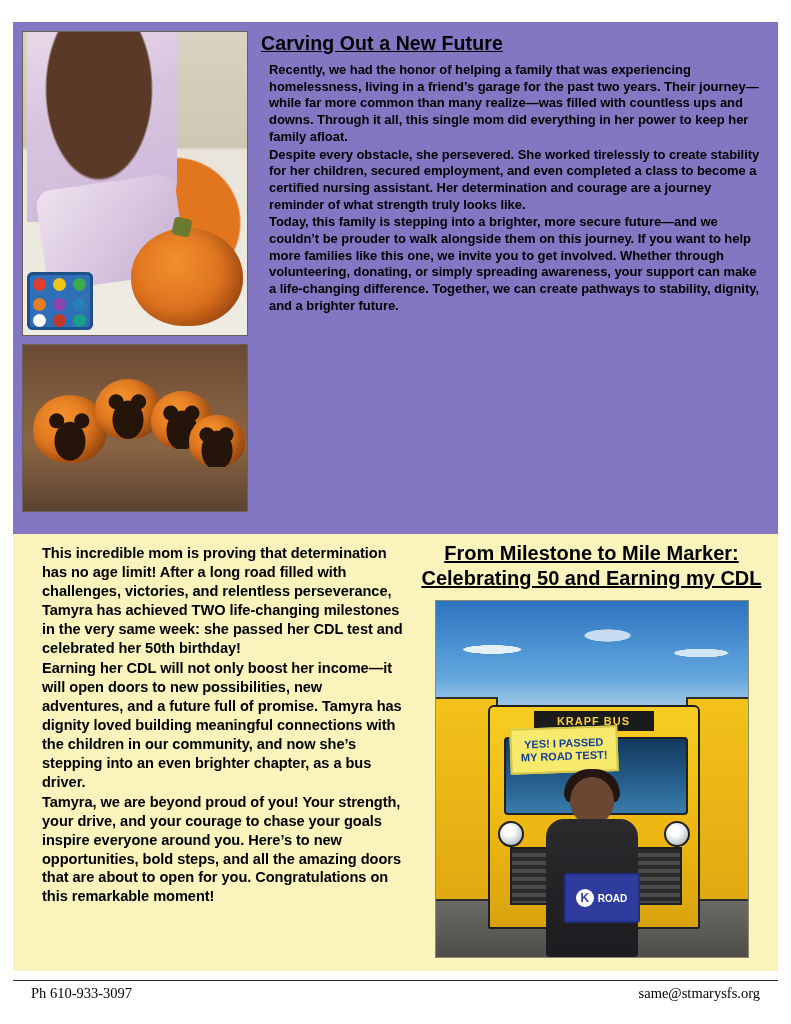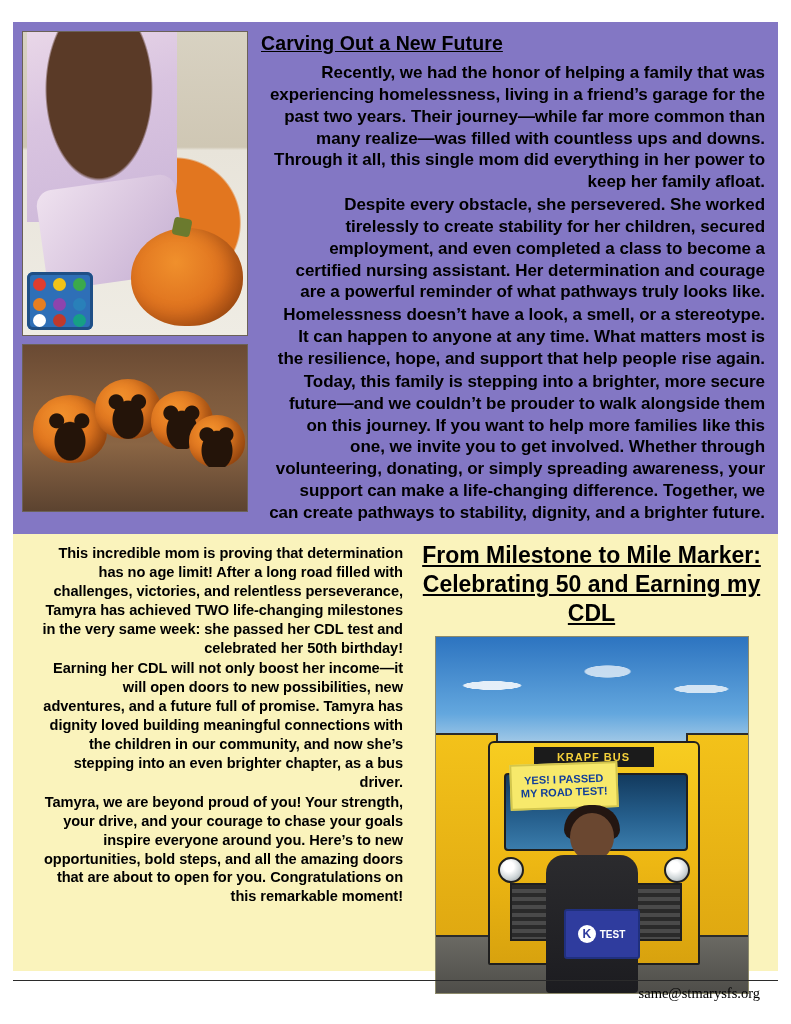--- a/index.html
+++ b/index.html
@@ -109,25 +109,24 @@
   }
   .purple-title {
     font-weight: bold;
     font-size: 19.5px;
     text-decoration: underline;
     margin: 0 0 7px 0;
     letter-spacing: .1px;
   }
   .purple-text p {
     margin: 0 0 1px 8px;
-    font-size: 17px;
+    font-size: 13px;
     line-height: 1.285;
     font-weight: bold;
     letter-spacing: -0.05px;
-    text-align: right;
   }
 
   
   .yellow-section {
     position: absolute;
     left: 13px;
     top: 534px;
     width: 765px;
     height: 437px;
     background: #faf3bc;
@@ -140,31 +139,30 @@
     flex: 0 0 398px;
     padding: 10px 8px 0 13px;
     box-sizing: border-box;
   }
   .yellow-left p {
     margin: 0 0 1px 16px;
     font-size: 14.6px;
     line-height: 1.30;
     font-weight: bold;
     letter-spacing: -0.05px;
-    text-align: right;
   }
   .yellow-right {
     flex: 1 1 auto;
     padding: 7px 10px 0 4px;
     box-sizing: border-box;
     text-align: center;
   }
   .yellow-title {
     font-weight: bold;
-    font-size: 23px;
+    font-size: 20px;
     text-decoration: underline;
     line-height: 1.25;
     margin: 0 0 9px 0;
   }
   .bus-photo {
     width: 312px;
     height: 356px;
     margin: 0 auto;
     position: relative;
     overflow: hidden;
@@ -324,22 +322,21 @@
       <div class="pump" style="left:166px;top:70px;width:56px;height:52px;">
           <span class="face"></span>
         </div>
     </div>
 
   </div>
 
   <div class="purple-text">
     <h1 class="purple-title">Carving Out a New Future</h1>
     <p>Recently, we had the honor of helping a family that was experiencing homelessness, living in a friend’s garage for the past two years. Their journey—while far more common than many realize—was filled with countless ups and downs. Through it all, this single mom did everything in her power to keep her family afloat.</p>
-    <p>Despite every obstacle, she persevered. She worked tirelessly to create stability for her children, secured employment, and even completed a class to become a certified nursing assistant. Her determination and courage are a powerful reminder of what pathways truly looks like.</p>
-    <p>Homelessness doesn’t have a look, a smell, or a stereotype. It can happen to anyone at any time. What matters most is the resilience, hope, and support that help people rise again.</p>
+    <p>Despite every obstacle, she persevered. She worked tirelessly to create stability for her children, secured employment, and even completed a class to become a certified nursing assistant. Her determination and courage are a journey reminder of what strength truly looks like.</p>
     <p>Today, this family is stepping into a brighter, more secure future—and we couldn’t be prouder to walk alongside them on this journey. If you want to help more families like this one, we invite you to get involved. Whether through volunteering, donating, or simply spreading awareness, your support can make a life-changing difference. Together, we can create pathways to stability, dignity, and a brighter future.</p>
   </div>
 
 </div>
 
 <div class="yellow-section">
 
   <div class="yellow-left">
     <p>This incredible mom is proving that determination has no age limit! After a long road filled with challenges, victories, and relentless perseverance, Tamyra has achieved TWO life-changing milestones in the very same week: she passed her CDL test and celebrated her 50th birthday!</p>
     <p>Earning her CDL will not only boost her income—it will open doors to new possibilities, new adventures, and a future full of promise. Tamyra has dignity loved building meaningful connections with the children in our community, and now she’s stepping into an even brighter chapter, as a bus driver.</p>
@@ -375,25 +372,26 @@
           <span>MY ROAD TEST!</span>
         </span>
       </div>
 
       <div class="person">
         <div class="person-hair"></div>
         <div class="person-head"></div>
         <div class="person-body">
           <div class="person-sign">
             <span class="circle">K</span>
-            <span>TEST</span>
+            <span>ROAD</span>
           </div>
         </div>
       </div>
     </div>
   </div>
 
 </div>
 
 <div class="footer-rule"></div>
 <div class="footer">
+  <span class="f1">Ph 610-933-3097</span>
   <span class="f4">same@stmarysfs.org</span>
 </div>
 
 </body></html>

